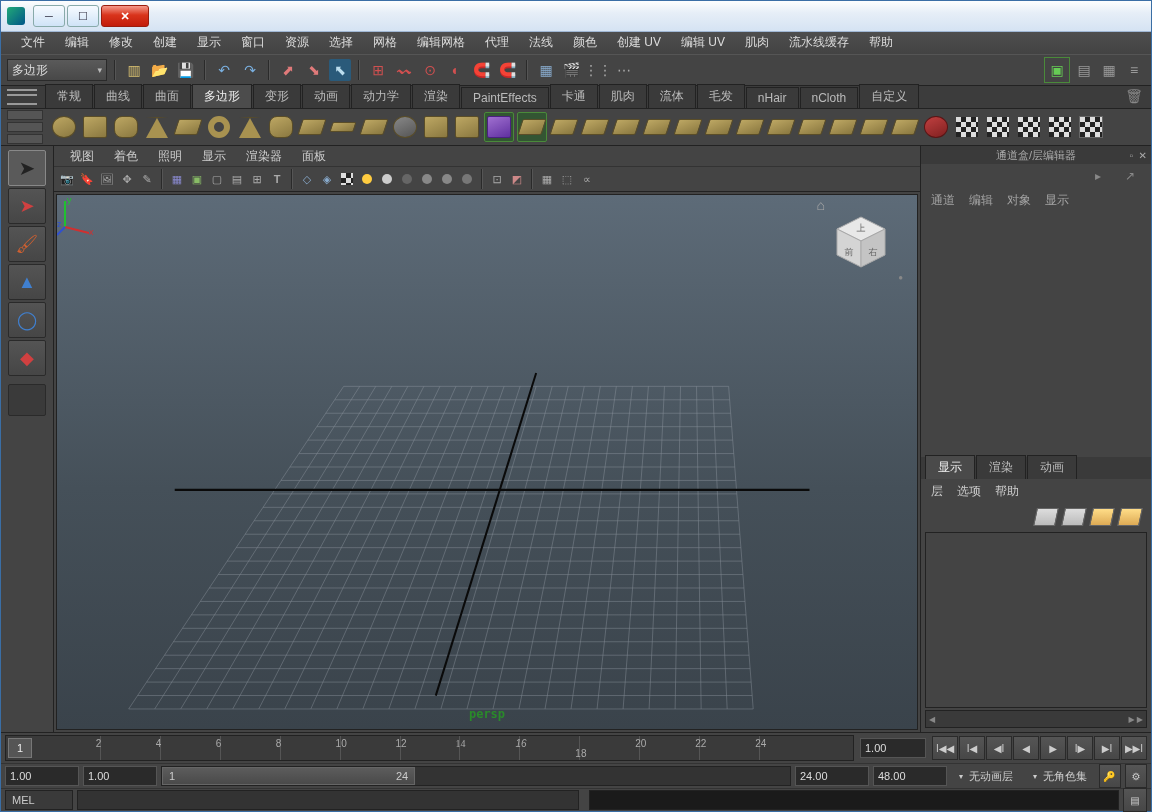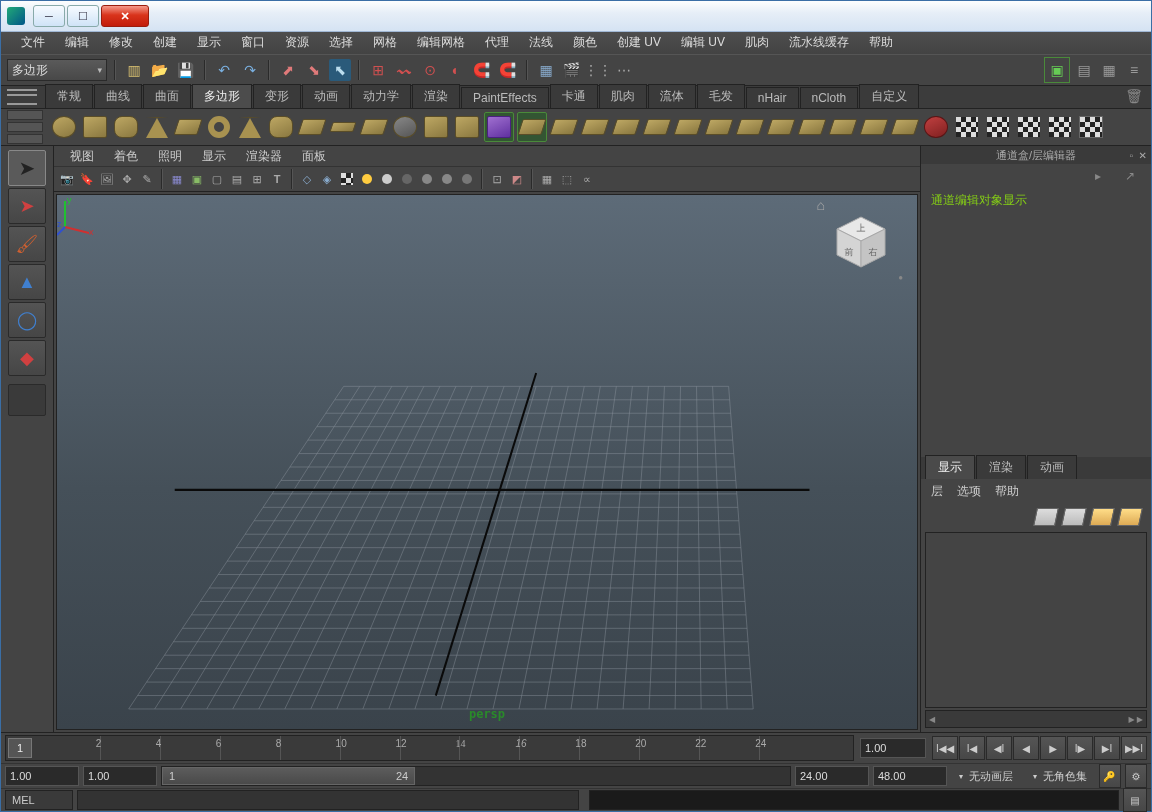--- a/index.html
+++ b/index.html
@@ -62,21 +62,21 @@
 .viewcube{position:absolute;top:18px;right:26px;width:60px;height:60px}
 .home{position:absolute;top:2px;right:92px;color:#aaa;font-size:14px}
 .axis{position:absolute;left:14px;bottom:16px}
 .plabel{position:absolute;bottom:8px;left:50%;transform:translateX(-50%);color:#2a8a2a;font-family:monospace;font-size:12px;font-weight:bold}
 .chanbox{width:230px;background:#444;display:flex;flex-direction:column;border-left:1px solid #222}
 .chanhdr{height:18px;background:#3a3a3a;display:flex;align-items:center;justify-content:center;padding:0 6px;font-size:11px;color:#aaa;position:relative}
 .chanhdr .x{position:absolute;right:18px;font-size:10px}
 .chanhdr .q{position:absolute;right:4px;font-size:10px}
 .chanrow{height:20px;display:flex;align-items:center;padding:2px 10px;gap:14px;justify-content:flex-end}
 .chanrow .ci{width:16px;height:14px;color:#888}
-.chantabs{display:flex;padding:4px 10px;color:#84cc16}
+.chantabs{display:flex;gap:14px;padding:4px 10px;color:#a3a3a3}
 .chanarea{flex:1;background:#444;min-height:180px}
 .layertabs{height:22px;background:#3a3a3a;display:flex;align-items:flex-end;padding-left:4px}
 .ltab{padding:3px 12px;background:#3a3a3a;border:1px solid #222;border-bottom:none;color:#bbb;margin-right:1px}
 .ltab.act{background:#4a4a4a;color:#eee}
 .layermenu{padding:4px 10px;display:flex;gap:14px;color:#ccc}
 .layericons{display:flex;gap:6px;padding:4px 10px;justify-content:flex-end}
 .lico{width:20px;height:16px;background:linear-gradient(#ddd,#bbb);border:1px solid #666;transform:skewX(-12deg)}
 .layerlist{flex:1;background:#444;border:1px solid #222;margin:2px 4px;min-height:70px}
 .hscroll{height:16px;background:#3a3a3a;margin:0 4px 4px;border:1px solid #222;display:flex;align-items:center;position:relative}
 .hscroll::before{content:"◀";font-size:8px;color:#888;padding:0 3px}
@@ -516,21 +516,21 @@
             <div class="ticklbl" style="left: calc(32.3077% - 4px);">8</div>
             <div class="tick" style="left: 39.3846%;"></div>
             <div class="ticklbl" style="left: calc(39.3846% - 4px);">10</div>
             <div class="tick" style="left: 46.4615%;"></div>
             <div class="ticklbl" style="left: calc(46.4615% - 4px);">12</div>
             <div class="tick" style="left: 53.5385%;"></div>
             <div class="ticklbl" style="left: calc(53.5385% - 4px); font-family: Liberation Serif, serif;">14</div>
             <div class="tick" style="left: 60.6154%;"></div>
             <div class="ticklbl" style="left: calc(60.6154% - 4px); font-style: italic;">16</div>
             <div class="tick" style="left: 67.6923%;"></div>
-            <div class="ticklbl" style="left: calc(67.6923% - 4px);">18</div>
+            <div class="ticklbl" style="left: calc(67.6923% - 4px); margin-top: 10px;">18</div>
             <div class="tick" style="left: 74.7692%;"></div>
             <div class="ticklbl" style="left: calc(74.7692% - 4px);">20</div>
             <div class="tick" style="left: 81.8462%;"></div>
             <div class="ticklbl" style="left: calc(81.8462% - 4px);">22</div>
             <div class="tick" style="left: 88.9231%;"></div>
             <div class="ticklbl" style="left: calc(88.9231% - 4px);">24</div>
           </div>
    </div>
    <div class="tlfield">1.00</div>
    <div class="playbtns">

